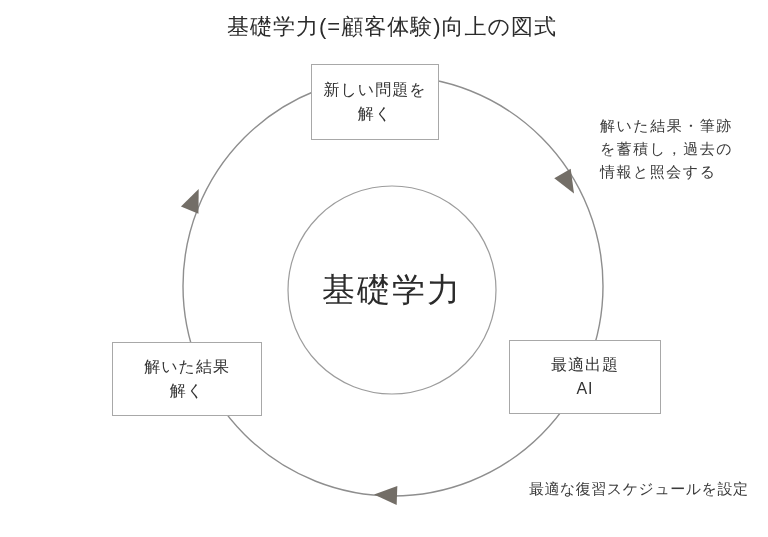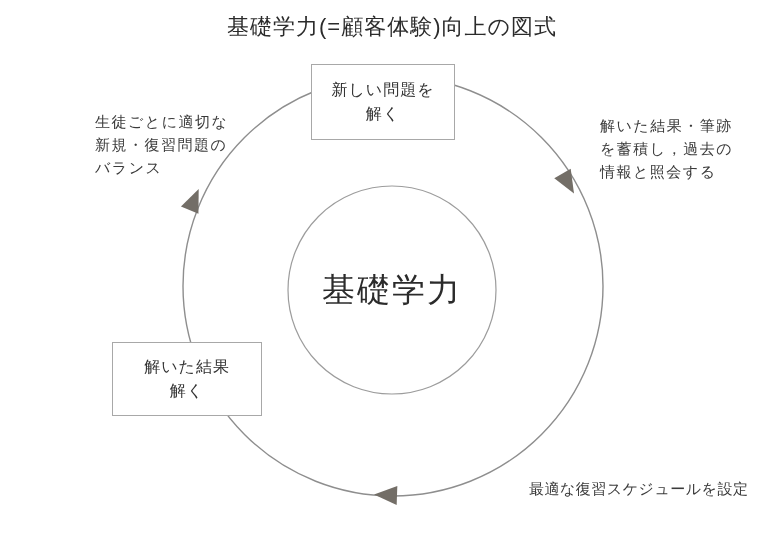--- a/index.html
+++ b/index.html
@@ -19,21 +19,21 @@
 
   .node {
     position: absolute; background: #ffffff;
     border: 1px solid #a8a8a8;
     display: flex; align-items: center; justify-content: center;
   }
   .node span {
     display: block; text-align: center; white-space: pre-line;
     font-size: 16px; line-height: 24px; letter-spacing: 1px; color: #333333;
   }
-  .node-top   { left: 303px; top: 64px;  width: 144px; height: 76px; }
+  .node-top   { left: 303px; top: 64px;  width: 128px; height: 76px; }
   .node-left  { left: 104px; top: 342px; width: 150px; height: 74px; }
   .node-right { left: 501px; top: 340px; width: 152px; height: 74px; }
 
   .center-label {
     position: absolute; left: 280px; top: 186px; width: 208px; height: 208px;
     display: flex; align-items: center; justify-content: center;
     font-size: 33px; letter-spacing: 2px; color: #2b2b2b;
   }
 
   .annotation {
@@ -65,26 +65,27 @@
   <div class="node node-top">
     <span>新しい問題を
 解く</span>
   </div>
 
   <div class="node node-left">
     <span>解いた結果
 解く</span>
   </div>
 
+  <div class="node node-right">
+    <span>最適出題
+AI</span>
+  </div>
 
   <div class="center-label">基礎学力</div>
 
-  <div class="annotation ann-top-left">生徒ごとに適切な
-新規・復習問題の
-バランス</div>
 
   <div class="annotation ann-top-right">解いた結果・筆跡
 を蓄積し，過去の
 情報と照会する</div>
 
   <div class="annotation ann-bottom-right">最適な復習スケジュールを設定</div>
 
 </div>
 
 </body></html>

